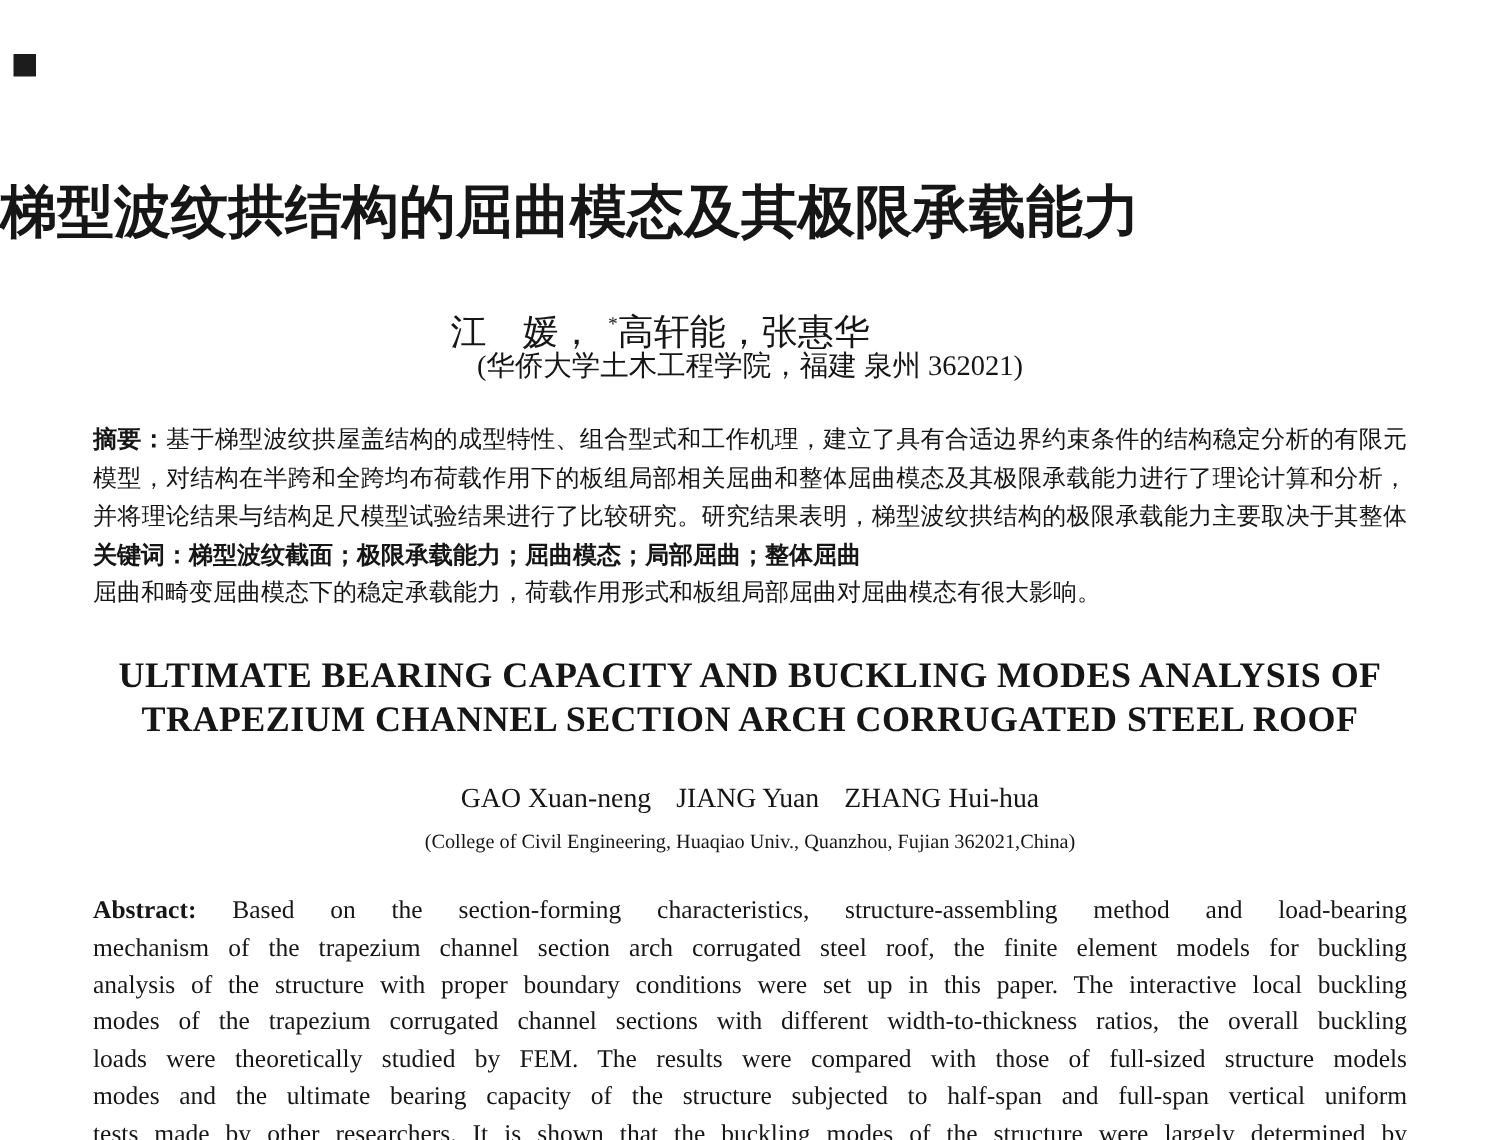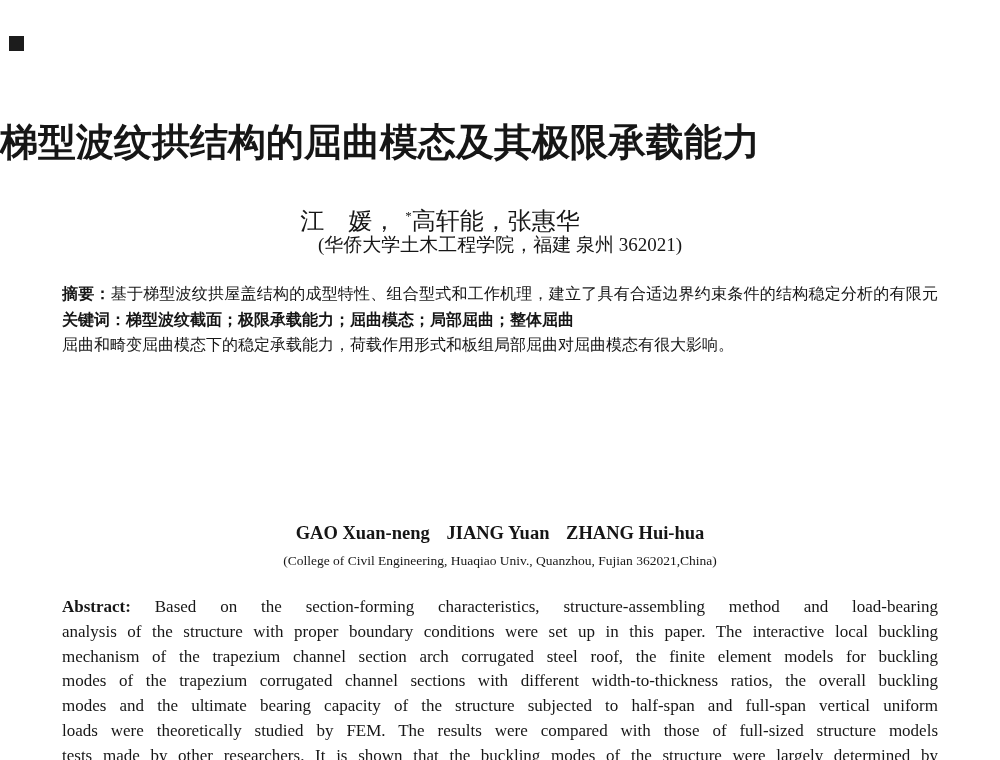--- a/index.html
+++ b/index.html
@@ -33,21 +33,21 @@
 
   .title-en {
     position:absolute; top:437px; left:0; width:1000px;
     text-align:center; font-weight:bold; font-size:24px; line-height:28.5px;
     letter-spacing:0.3px;
   }
   .authors-en {
     position:absolute; top:520px; left:0; width:1000px;
     text-align:center; font-size:18.5px; line-height:26px;
   }
-  .authors-en .en-name { margin:0 6px;font-weight:bold; }
+  .authors-en .en-name { margin:0 6px; }
   .affil-en {
     position:absolute; top:552px; left:0; width:1000px;
     text-align:center; font-size:13.5px; line-height:18px;
   }
 
   .abstract-en { position:absolute; left:62px; top:595px; width:876px; font-size:17px; }
   .en-line { line-height:24.8px; height:24.8px; overflow:hidden; text-align:justify; text-align-last:justify; }
   .en-line b { font-weight:bold; }
 </style>
 </head>
@@ -58,36 +58,42 @@
   <div class="corner-mark"></div>
 
   <h1 class="title-cn">梯型波纹拱结构的屈曲模态及其极限承载能力</h1>
 
   <div class="authors-cn"><span>江　媛，</span><sup>*</sup><span>高轩能，张惠华</span></div>
 
   <div class="affil-cn">(华侨大学土木工程学院，福建 泉州 362021)</div>
 
   <div class="abstract-cn">
     <div class="cn-line fill"><b>摘要：</b><span>基于梯型波纹拱屋盖结构的成型特性、组合型式和工作机理，建立了具有合适边界约束条件的结构稳定分析的有限元</span></div>
+    <div class="cn-line fill">模型，对结构在半跨和全跨均布荷载作用下的板组局部相关屈曲和整体屈曲模态及其极限承载能力进行了理论计算和分析，</div>
+    <div class="cn-line fill">并将理论结果与结构足尺模型试验结果进行了比较研究。研究结果表明，梯型波纹拱结构的极限承载能力主要取决于其整体</div>
     <div class="cn-line kw"><b>关键词：</b><span>梯型波纹截面；极限承载能力；屈曲模态；局部屈曲；整体屈曲</span></div>
     <div class="cn-line">屈曲和畸变屈曲模态下的稳定承载能力，荷载作用形式和板组局部屈曲对屈曲模态有很大影响。</div>
   </div>
 
+  <div class="title-en">
+    <div>ULTIMATE BEARING CAPACITY AND BUCKLING MODES ANALYSIS OF</div>
+    <div>TRAPEZIUM CHANNEL SECTION ARCH CORRUGATED STEEL ROOF</div>
+  </div>
 
   <div class="authors-en">
     <span class="en-name">GAO Xuan-neng</span>
     <span class="en-name">JIANG Yuan</span>
     <span class="en-name">ZHANG Hui-hua</span>
   </div>
 
   <div class="affil-en">(College of Civil Engineering, Huaqiao Univ., Quanzhou, Fujian 362021,China)</div>
 
   <div class="abstract-en">
     <div class="en-line"><b>Abstract:</b> <span>Based on the section-forming characteristics, structure-assembling method and load-bearing</span></div>
+    <div class="en-line">mechanism of the trapezium channel section arch corrugated steel roof, the finite element models for buckling</div>
     <div class="en-line">analysis of the structure with proper boundary conditions were set up in this paper. The interactive local buckling</div>
-    <div class="en-line">mechanism of the trapezium channel section arch corrugated steel roof, the finite element models for buckling</div>
     <div class="en-line">modes of the trapezium corrugated channel sections with different width-to-thickness ratios, the overall buckling</div>
+    <div class="en-line">loads were theoretically studied by FEM. The results were compared with those of full-sized structure models</div>
     <div class="en-line">modes and the ultimate bearing capacity of the structure subjected to half-span and full-span vertical uniform</div>
-    <div class="en-line">loads were theoretically studied by FEM. The results were compared with those of full-sized structure models</div>
     <div class="en-line">tests made by other researchers. It is shown that the buckling modes of the structure were largely determined by</div>
   </div>
 
 </div>
 
 </body></html>

